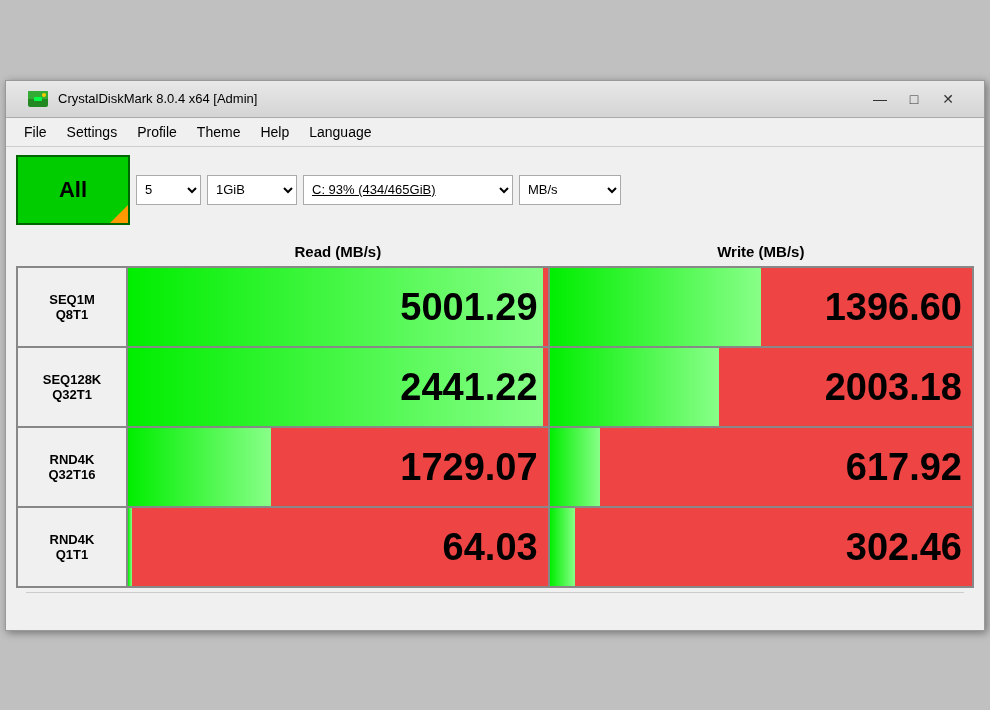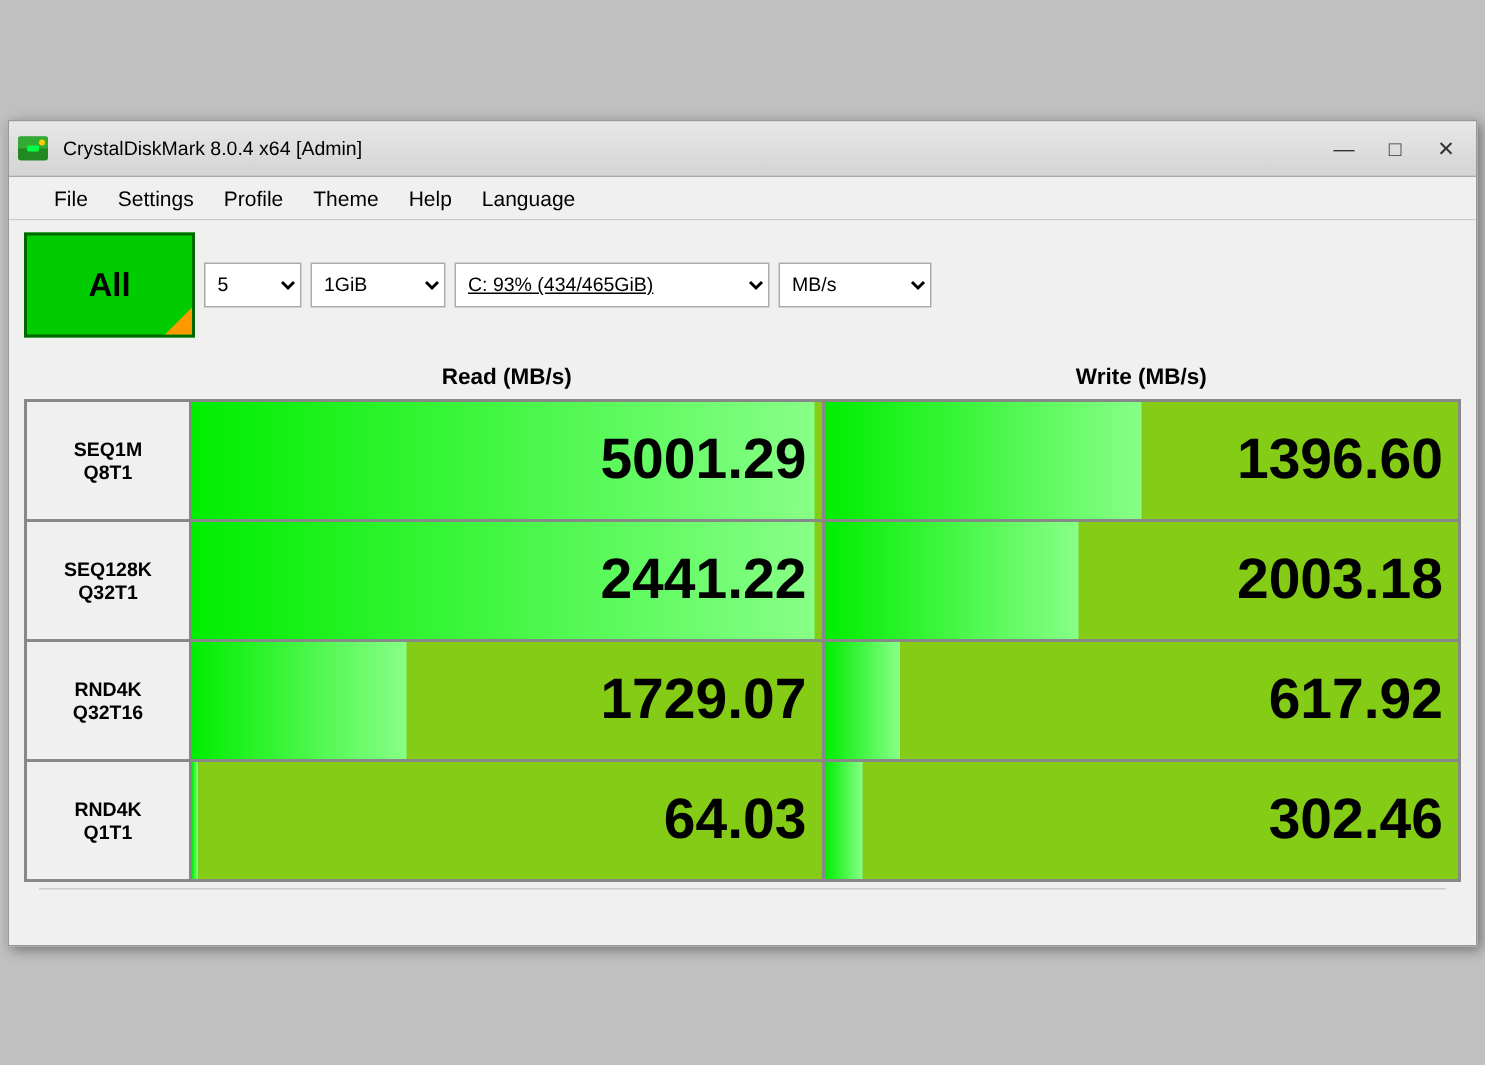--- a/index.html
+++ b/index.html
@@ -15,21 +15,21 @@
     .window {
       width: 980px;
       background: #f0f0f0;
       border: 1px solid #999;
       box-shadow: 2px 2px 8px rgba(0,0,0,0.4);
     }
     .titlebar {
       background: linear-gradient(to bottom, #e8e8e8, #d4d4d4);
       display: flex;
       align-items: center;
-      padding: 6px 4px;
+      padding: 6px 20px;
       border-bottom: 1px solid #aaa;
       user-select: none;
     }
     .titlebar-icon {
       width: 24px;
       height: 24px;
       margin-right: 8px;
       flex-shrink: 0;
     }
     .titlebar-title {
@@ -49,21 +49,21 @@
       cursor: pointer;
       display: flex;
       align-items: center;
       justify-content: center;
       font-size: 14px;
       color: #333;
     }
     .menubar {
       display: flex;
       align-items: center;
-      padding: 2px 20px;
+      padding: 2px 8px;
       background: #f0f0f0;
       border-bottom: 1px solid #ccc;
     }
     .menu-item {
       padding: 4px 10px;
       font-size: 14px;
       color: #000;
       cursor: pointer;
     }
     .toolbar {
@@ -135,21 +135,21 @@
       text-align: center;
       font-size: 13px;
       font-weight: bold;
       width: 110px;
       padding: 6px 4px;
       vertical-align: middle;
     }
     .value-cell {
       position: relative;
       height: 80px;
-      background: #84cc16;
+      background: #ef4444;
       overflow: hidden;
     }
     .bar-bg {
       position: absolute;
       left: 0;
       top: 0;
       height: 100%;
       background: linear-gradient(to right, #00ee00, #88ff88);
     }
     .value-text {

